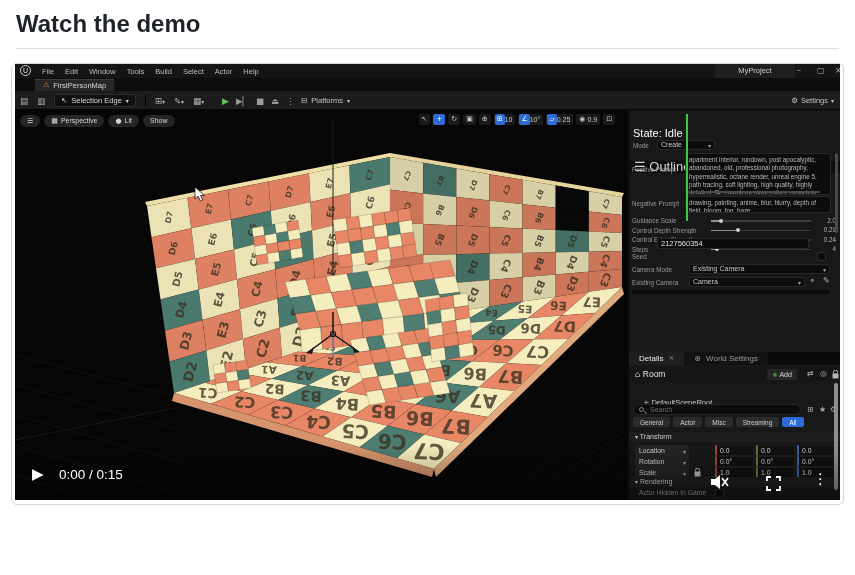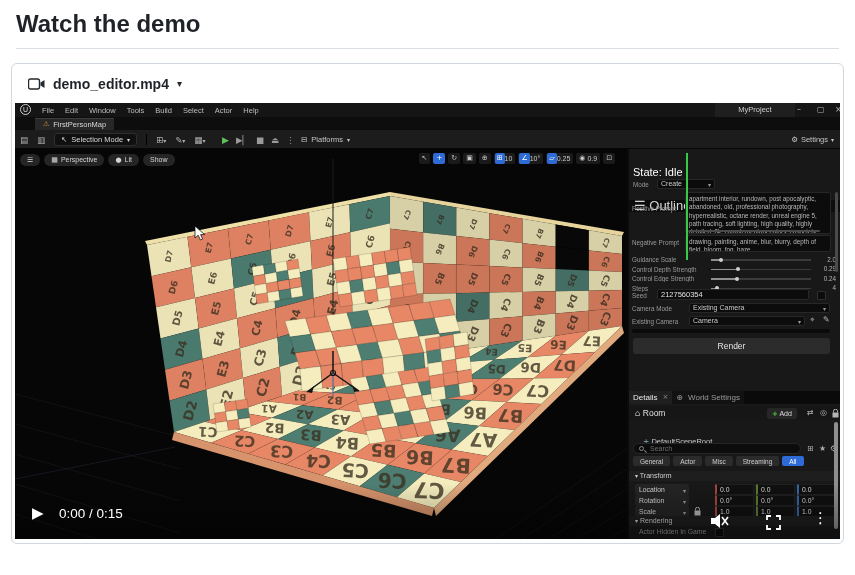--- a/index.html
+++ b/index.html
@@ -72,21 +72,21 @@
   .strack{position:absolute;left:82px;top:4px;width:100px;height:1.5px;background:#3b3b3b;}
   .sfill{position:absolute;left:0;top:0;height:100%;background:#8f8f8f;}
   .sdot{position:absolute;top:-1.5px;width:4px;height:4px;border-radius:50%;background:#d0d0d0;}
   .sval{position:absolute;left:185px;top:0.5px;width:22px;font-size:6.3px;color:#b3b3b3;text-align:right;}
   .cb{position:absolute;width:9px;height:9px;background:#0c0c0c;border:1px solid #2f2f2f;border-radius:1px;}
   .render-btn{left:4px;top:189px;width:197px;height:16px;background:#2c2c2c;border-radius:3px;
     color:#e5e5e5;font-size:8.5px;text-align:center;line-height:16px;}
   .queue-strip{left:3px;top:180px;width:198px;height:4px;background:#0b0b0b;border-radius:2px;}
   
   .dtabs{left:0;top:242px;width:211px;height:13px;background:#0a0a0a;display:flex;}
-  .dtab{height:13px;line-height:13px;padding:0 4px;font-size:8px;display:flex;gap:5px;align-items:center;}
+  .dtab{height:13px;line-height:13px;padding:0 10px;font-size:8px;display:flex;gap:5px;align-items:center;}
   .dtab.active{background:#1f1f1f;color:#e8e8e8;}
   .dtab.inactive{background:#121212;color:#9a9a9a;}
   .room-row{left:0;top:257px;width:211px;height:14px;background:#161616;color:#e0e0e0;
     font-size:8.5px;line-height:14px;padding-left:6px;}
   .add-chip{position:absolute;left:138px;top:1.5px;height:11px;background:#262626;border-radius:2px;
     padding:0 5px;font-size:7px;line-height:11px;color:#ddd;}
   .add-chip .plus{color:#4cd137;font-weight:700;}
   .room-ic{position:absolute;top:2px;font-size:8px;color:#b5b5b5;line-height:10px;}
   .sel-row{left:3px;top:273px;width:200px;height:13px;background:var(--sel-blue);border-radius:2px;
     color:#fff;font-size:8px;line-height:13px;padding-left:5px;}
@@ -129,28 +129,20 @@
   .fs-ic{left:751px;top:412px;z-index:50;}
   .kebab-ic{left:798px;top:406px;color:#fff;font-size:15px;z-index:50;}
   svg text{font-family:"DejaVu Sans",sans-serif;}
 </style>
 </head>
 <body>
 
 <h2 class="page-heading">Watch the demo</h2>
 
 <div class="video-card">
-  <div class="video-card-header">
-    <svg width="17" height="12" viewBox="0 0 17 12">
-      <rect x="0.5" y="1" width="11" height="10" rx="2" fill="none" stroke="#24292f" stroke-width="1.4"></rect>
-      <polygon points="12.5,4.5 16.5,2 16.5,10 12.5,7.5" fill="#24292f"></polygon>
-    </svg>
-    <span class="vc-filename">demo_editor.mp4</span>
-    <span class="vc-caret ico">▾</span>
-  </div>
 
   <div class="editor">
 
     <div class="ab titlebar"></div>
     <div class="ab ue-logo">U</div>
     <div class="ab menu-row" id="menu-row">
         <span class="menu-item">File</span>
         <span class="menu-item">Edit</span>
         <span class="menu-item">Window</span>
         <span class="menu-item">Tools</span>
@@ -170,21 +162,21 @@
         <span>FirstPersonMap</span>
       </div>
     </div>
 
     <div class="ab toolbar"></div>
     <div class="ab tb-left" style="top:27px;">
       <span class="tb-ic ico">▤</span>
       <span class="tb-ic ico">▥</span>
       <span class="sel-mode">
         <span class="ico">↖</span>
-        <span>Selection Mode</span>
+        <span>Selection Edge</span>
         <span class="ico" style="font-size:6px;">▾</span>
       </span>
       <span class="tb-sep"></span>
       <span class="tb-ic ico">⊞<span style="font-size:6px;">▾</span></span>
       <span class="tb-ic ico">✎<span style="font-size:6px;">▾</span></span>
       <span class="tb-ic ico">▦<span style="font-size:6px;">▾</span></span>
     </div>
     <div class="ab tb-play" style="top:27px;">
       <span class="play-g ico">▶</span>
       <span class="tb-gray ico">▶▏</span>
@@ -685,41 +677,40 @@
             <span class="slabel">Steps</span>
             <span class="strack">
               <span class="sfill" style="width: 6%;"></span>
               <span class="sdot" style="left: calc(6% - 2px);"></span>
             </span>
             <span class="sval">4</span>
           </div>
         </div>
 
       <span class="plabel" style="left:3px;top:143px;">Seed</span>
-      <div class="pbox" style="left:28px;top:140px;width:152px;height:11px;font-size:7.5px;line-height:9px;padding-left:3px;color:#e0e0e0;">
+      <div class="pbox" style="left:28px;top:128px;width:152px;height:11px;font-size:7.5px;line-height:9px;padding-left:3px;color:#e0e0e0;">
         <span>2127560354</span>
       </div>
       <div class="cb" style="left:188px;top:142px;"></div>
 
       <span class="plabel" style="left:3px;top:156px;width:56px;">Camera Mode</span>
       <div class="pbox" style="left:60px;top:154px;width:141px;height:10px;line-height:8px;padding-left:3px;">
         <span>Existing Camera</span>
         <span class="dd-caret ico">▾</span>
       </div>
 
       <span class="plabel" style="left:3px;top:169px;width:56px;">Existing Camera</span>
       <div class="pbox" style="left:60px;top:167px;width:116px;height:10px;line-height:8px;padding-left:3px;">
         <span>Camera</span>
         <span class="dd-caret ico">▾</span>
       </div>
       <span class="ico" style="position:absolute;left:181px;top:166px;font-size:8px;color:#b5b5b5;">⌖</span>
       <span class="ico" style="position:absolute;left:194px;top:166px;font-size:8px;color:#b5b5b5;">✎</span>
 
       <div class="ab queue-strip"></div>
-      <div class="ab render-btn">Render</div>
       <div class="ab uscroll"></div>
 
       <div class="ab dtabs">
         <span class="dtab active">
           <span>Details</span>
           <span class="ico" style="font-size:7px;color:#8a8a8a;">×</span>
         </span>
         <span class="dtab inactive">
           <span class="ico">⊕</span>
           <span>World Settings</span>

